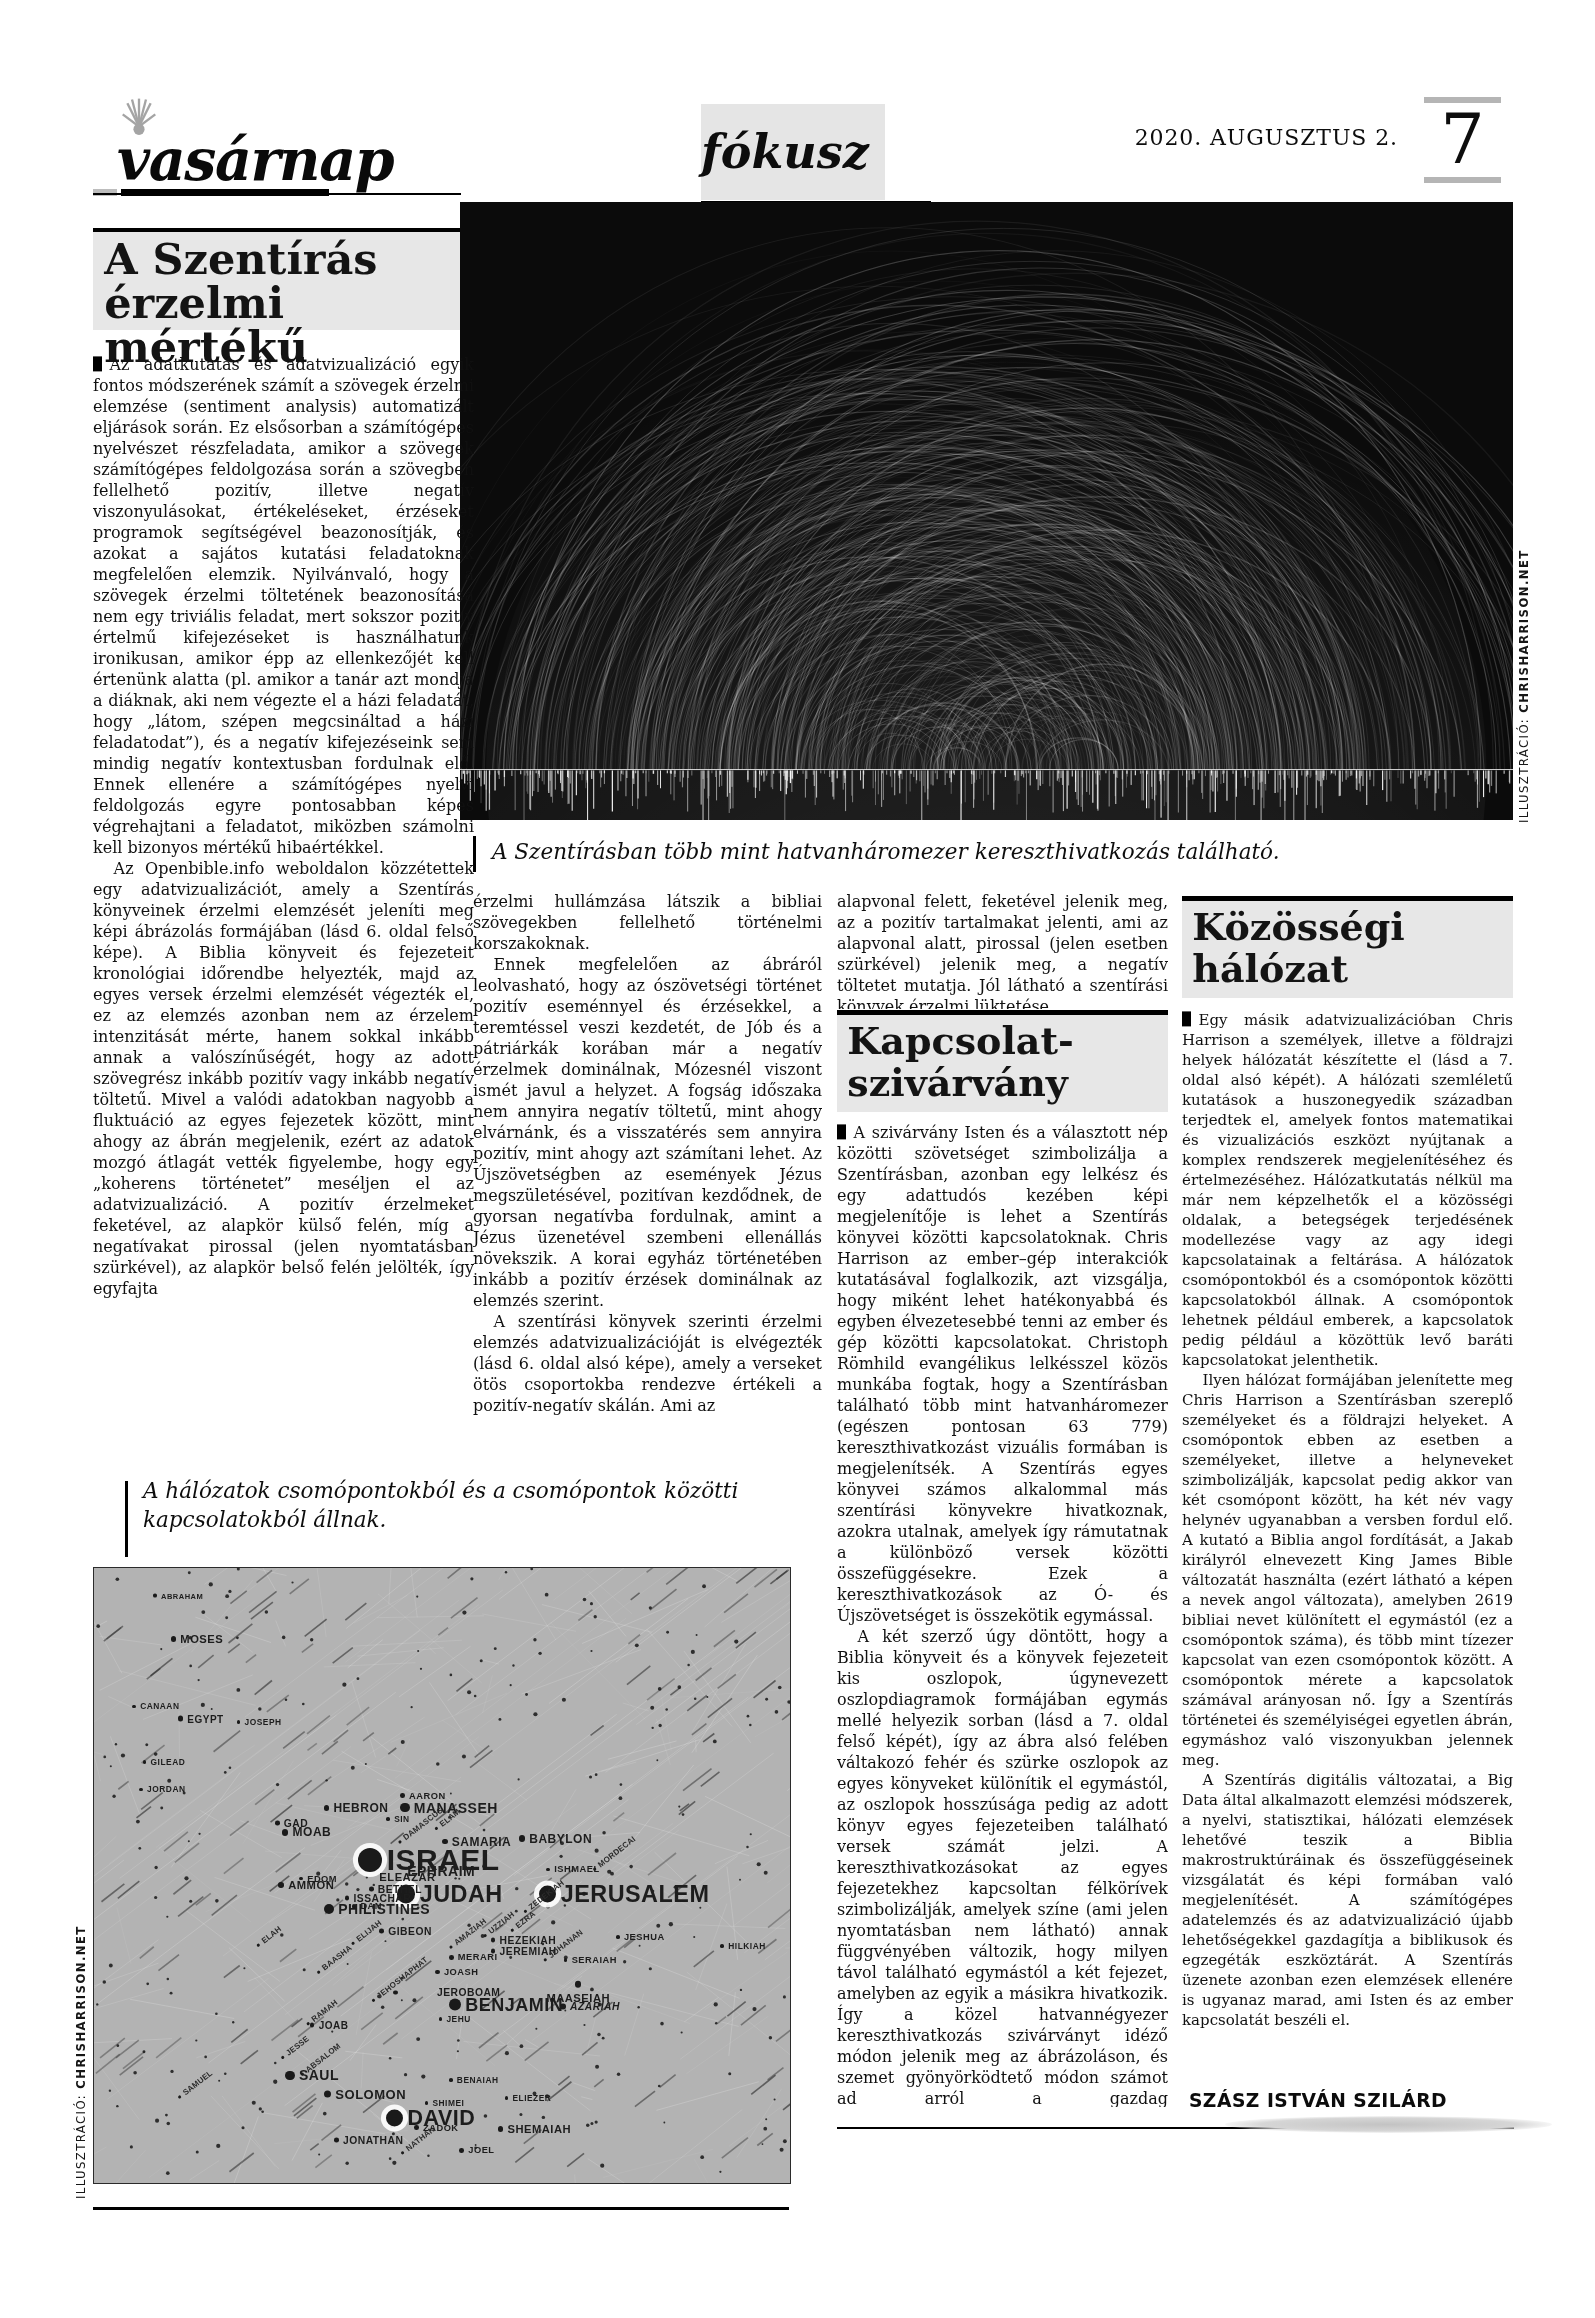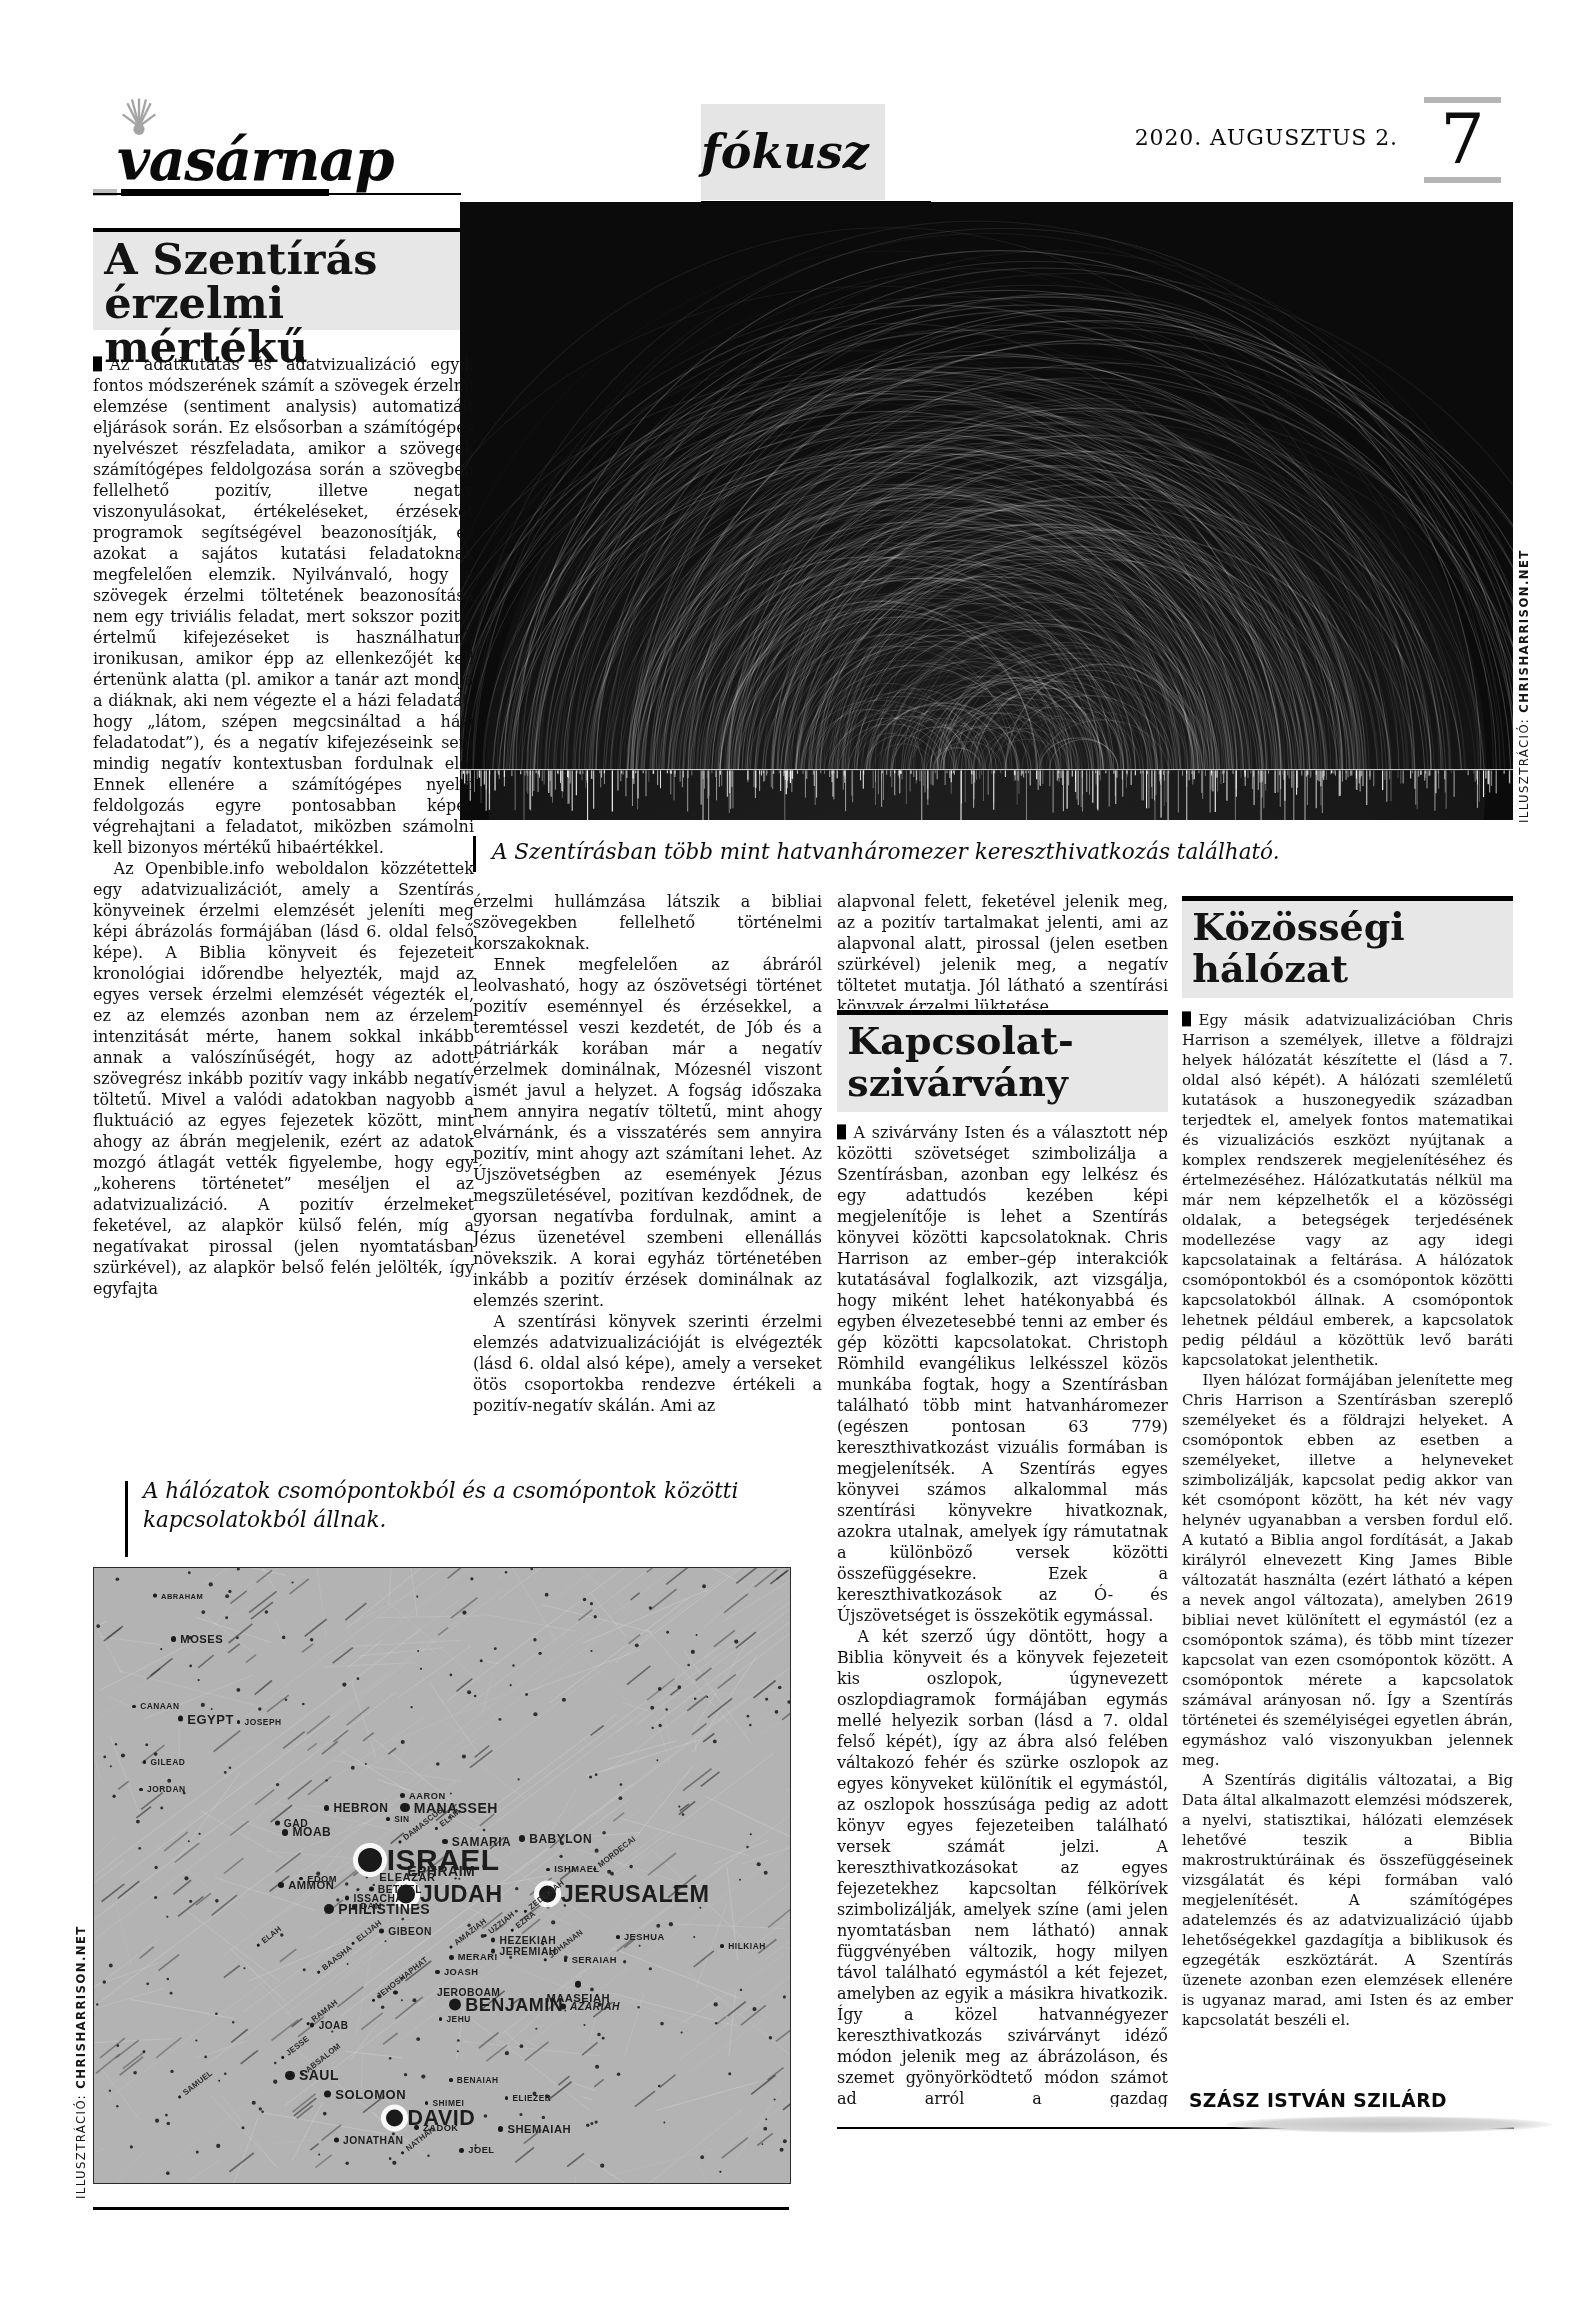--- a/index.html
+++ b/index.html
@@ -1964,21 +1964,21 @@
           <span>AARON</span>
         </div>
         <div class="maplabel" style="left: 42%; top: 40.8%; font-size: 8.4px;">
           <span class="nodedot" style="height: 3.7px; width: 3.7px;"></span>
           <span>SIN</span>
         </div>
         <div class="maplabel" style="left: 11%; top: 11.5%; font-size: 11.2px;">
           <span class="nodedot" style="height: 5.6px; width: 5.6px;"></span>
           <span>MOSES</span>
         </div>
-        <div class="maplabel" style="left: 12%; top: 24.5%; font-size: 13px;">
+        <div class="maplabel" style="left: 12%; top: 24.5%; font-size: 10px;">
           <span class="nodedot" style="height: 5.6px; width: 5.6px;"></span>
           <span>EGYPT</span>
         </div>
         <div class="maplabel" style="left: 5.5%; top: 22.5%; font-size: 8.4px;">
           <span class="nodedot" style="height: 3.7px; width: 3.7px;"></span>
           <span>CANAAN</span>
         </div>
         <div class="maplabel" style="left: 20.5%; top: 25%; font-size: 8.4px;">
           <span class="nodedot" style="height: 3.7px; width: 3.7px;"></span>
           <span>JOSEPH</span>

